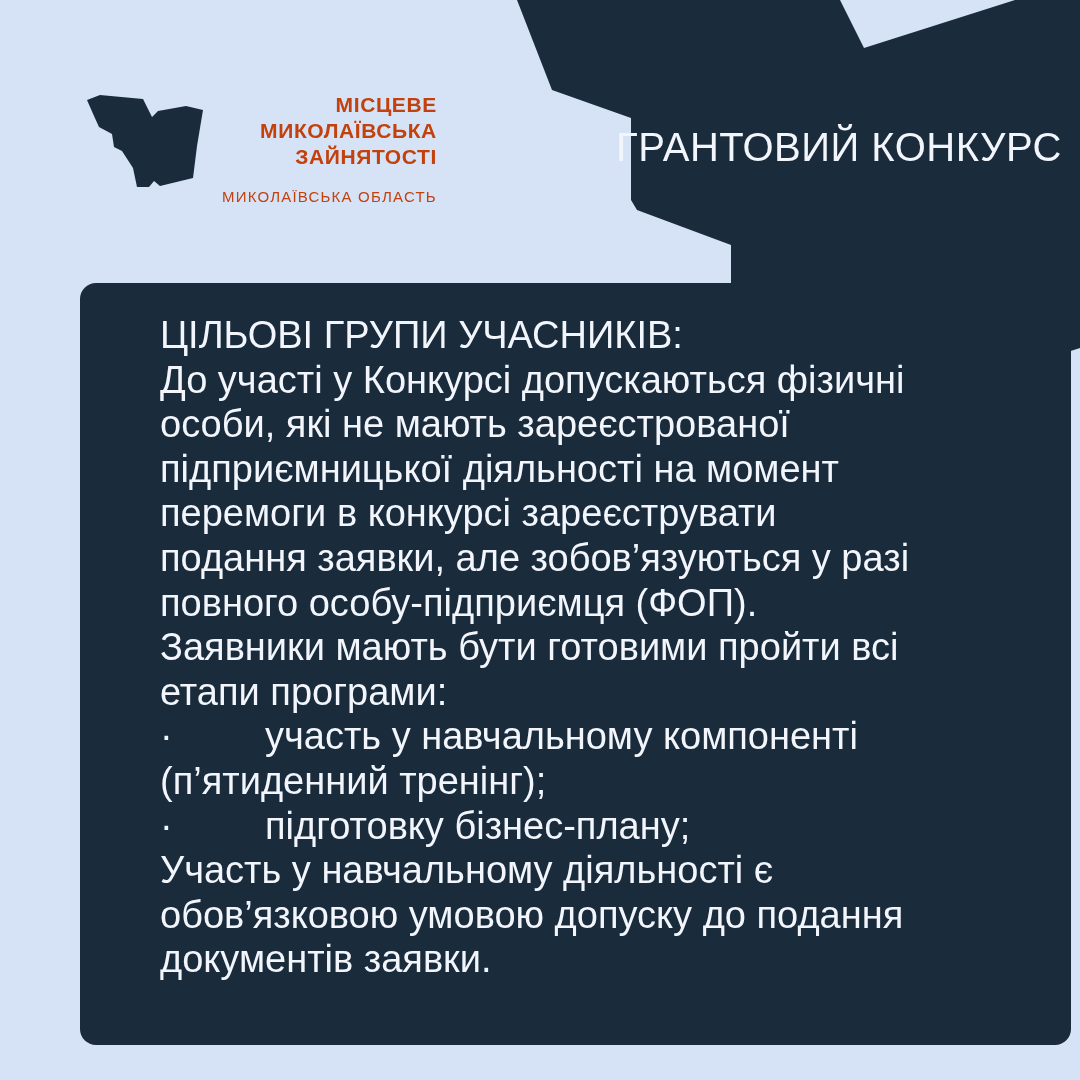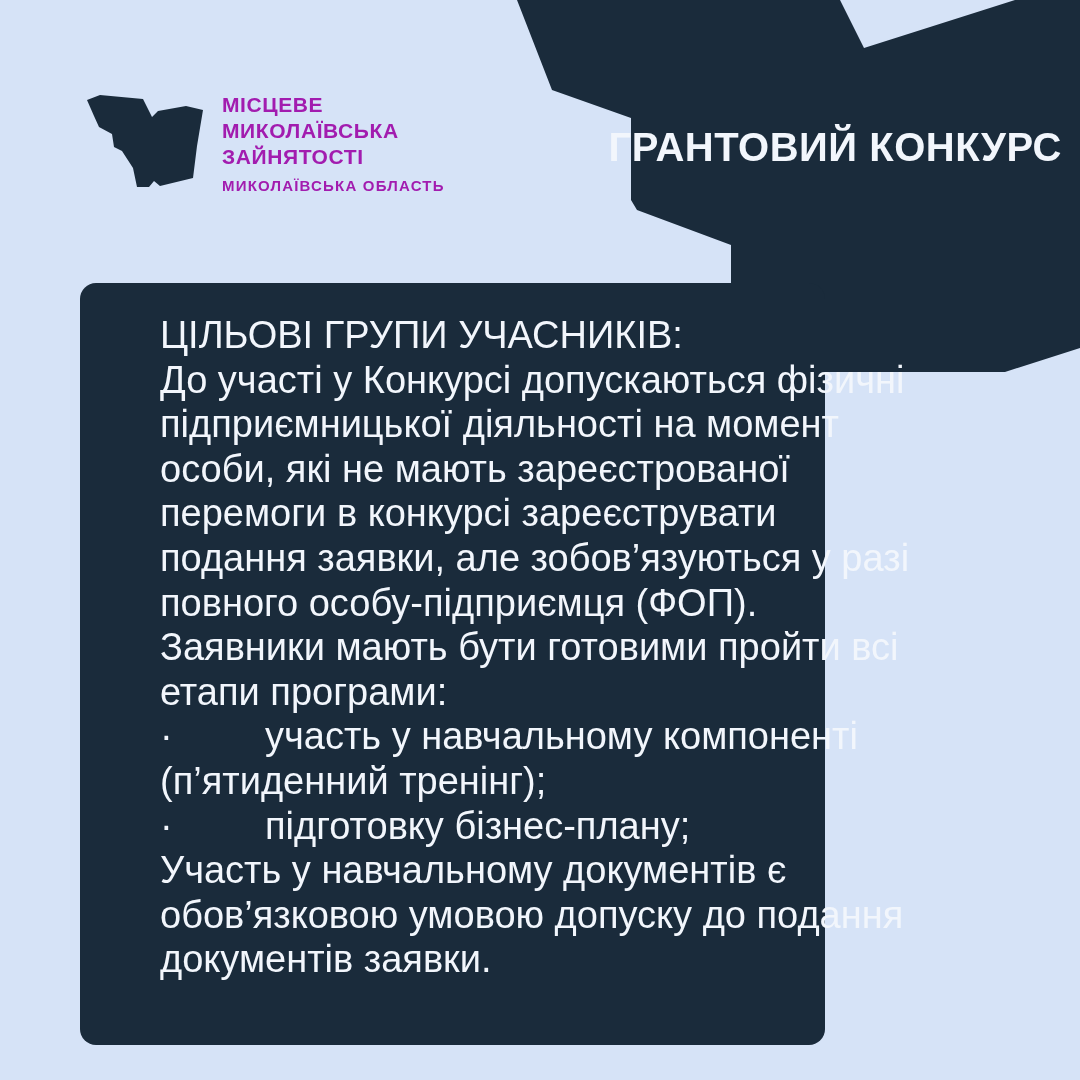--- a/index.html
+++ b/index.html
@@ -8,41 +8,42 @@
     width:1080px;height:1080px;
     margin:0 auto;
     background:#d6e3f7;
     overflow:hidden;
     font-family:"Liberation Sans",sans-serif;
   }
   .accent-svg{position:absolute;left:0;top:0;width:1080px;height:1080px;z-index:0;}
 
   .logo-text{
     position:absolute;left:222px;top:92px;z-index:2;
-    color:#a21caf;
+    color:#c2410c;
+    text-align:right;
   }
   .logo-text .org-line{
     font-size:21px;line-height:26px;font-weight:700;letter-spacing:0.6px;
   }
   .logo-text .region-line{
-    margin-top:6px;
-    font-size:15px;line-height:19px;font-weight:700;letter-spacing:1.2px;
+    margin-top:17px;
+    font-size:15px;line-height:19px;font-weight:400;letter-spacing:1.2px;
   }
 
   .banner-title{
     position:absolute;top:125px;left:0;right:18px;z-index:2;
     text-align:right;
     color:#f2f6fc;
-    font-size:40px;line-height:44px;font-weight:700;letter-spacing:0.5px;
+    font-size:40px;line-height:44px;font-weight:400;letter-spacing:0.5px;
     white-space:nowrap;
   }
 
   .content-panel{
     position:absolute;left:80px;top:283px;z-index:1;
-    width:745px;height:762px;
+    width:991px;height:762px;
     background:#1a2b3b;
     border-radius:16px;
   }
   .panel-text{
     position:absolute;left:80px;top:30px;right:28px;
     color:#f2f6fc;
     font-size:38px;line-height:44.6px;font-weight:500;
   }
   .text-line{white-space:nowrap;}
   .bullet-marker{
@@ -66,29 +67,29 @@
     <div class="org-line">ЗАЙНЯТОСТІ</div>
     <div class="region-line">МИКОЛАЇВСЬКА ОБЛАСТЬ</div>
   </div>
 
   <div class="banner-title">ГРАНТОВИЙ КОНКУРС</div>
 
   <div class="content-panel">
     <div class="panel-text" id="panel-text">
         <div class="text-line">ЦІЛЬОВІ ГРУПИ УЧАСНИКІВ:</div>
         <div class="text-line">До участі у Конкурсі допускаються фізичні</div>
+        <div class="text-line">особи, які не мають зареєстрованої</div>
         <div class="text-line">підприємницької діяльності на момент</div>
-        <div class="text-line">особи, які не мають зареєстрованої</div>
         <div class="text-line">перемоги в конкурсі зареєструвати</div>
         <div class="text-line">подання заявки, але зобов’язуються у разі</div>
         <div class="text-line">повного особу-підприємця (ФОП).</div>
         <div class="text-line">Заявники мають бути готовими пройти всі</div>
         <div class="text-line">етапи програми:</div>
         <div class="text-line"><span class="bullet-marker">·</span>участь у навчальному компоненті</div>
         <div class="text-line">(п’ятиденний тренінг);</div>
         <div class="text-line"><span class="bullet-marker">·</span>підготовку бізнес-плану;</div>
-        <div class="text-line">Участь у навчальному документів є</div>
+        <div class="text-line">Участь у навчальному діяльності є</div>
         <div class="text-line">обов’язковою умовою допуску до подання</div>
         <div class="text-line">документів заявки.</div>
       </div>
   </div>
 
 </div>
 
 </body></html>

